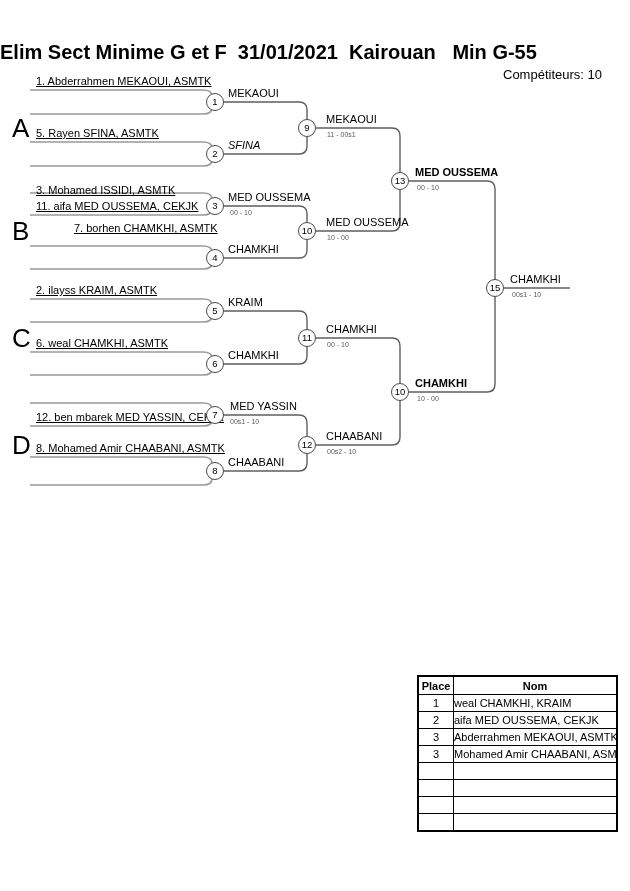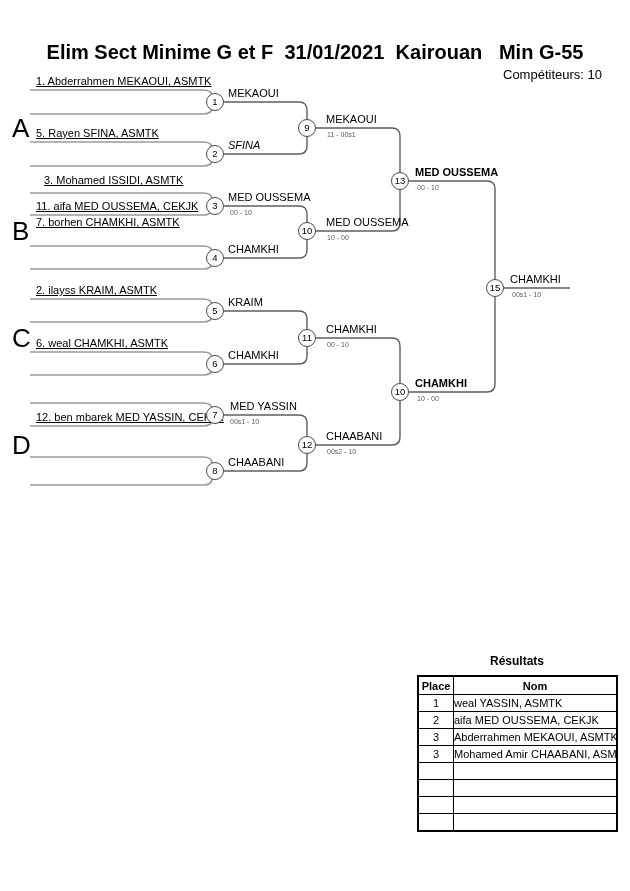--- a/index.html
+++ b/index.html
@@ -3,21 +3,21 @@
 <meta charset="utf-8">
 <style>
   html,body { margin:0; padding:0; background:#ffffff; }
   .page {
     position:relative; width:630px; height:891px; background:#fff;
     font-family:"Liberation Sans","DejaVu Sans",sans-serif; color:#000;
     overflow:hidden;
   }
   .abs { position:absolute; }
   .title {
-    top:41px; left:0; width:630px; text-align:center;
+    top:41px; left:0; width:630px; text-align:left;
     font-size:20px; font-weight:bold; white-space:pre; letter-spacing:0;
   }
   .competitors { top:67px; right:28px; font-size:13px; }
   .glabel { left:12px; font-size:26px; line-height:26px; color:#000; }
   .pname  { left:36px; font-size:11px; line-height:13px; white-space:nowrap;text-decoration:underline; }
   .wlabel { font-size:11px; line-height:13px; white-space:nowrap; }
   .wlabel.bold { font-weight:bold; }
   .score  { font-size:7px; line-height:8px; color:#5a5a5a; white-space:nowrap; }
   .node {
     width:18px; height:18px; box-sizing:border-box;
@@ -87,26 +87,27 @@
     </g>
   </svg>
 
   <div class="abs glabel" style="top:115px;">A</div>
   <div class="abs glabel" style="top:218px;">B</div>
   <div class="abs glabel" style="top:325px;">C</div>
   <div class="abs glabel" style="top:432px;">D</div>
 
   <div class="abs pname" style="top:75px;">1. Abderrahmen MEKAOUI, ASMTK</div>
   <div class="abs pname" style="top:127px;">5. Rayen SFINA, ASMTK</div>
-  <div class="abs pname" style="top:174px;margin-left:8px;">3. Mohamed ISSIDI, ASMTK</div>
+  <div class="abs pname" style="top:184px;">3. Mohamed ISSIDI, ASMTK</div>
   <div class="abs pname" style="top:200px;">11. aifa MED OUSSEMA, CEKJK</div>
-  <div class="abs pname" style="top:216px;">7. borhen CHAMKHI, ASMTK</div>
+  <div class="abs pname" style="top:222px;margin-left:38px;">7. borhen CHAMKHI, ASMTK</div>
   <div class="abs pname" style="top:284px;">2. ilayss KRAIM, ASMTK</div>
   <div class="abs pname" style="top:337px;">6. weal CHAMKHI, ASMTK</div>
   <div class="abs pname" style="top:411px;">12. ben mbarek MED YASSIN, CEKJK</div>
+  <div class="abs pname" style="top:442px;">8. Mohamed Amir CHAABANI, ASMTK</div>
 
   <div class="abs wlabel" style="left:228px; top:87px;">MEKAOUI</div>
   <div class="abs wlabel" style="left:228px; top:139px;font-style:italic;">SFINA</div>
   <div class="abs wlabel" style="left:228px; top:191px;">MED OUSSEMA</div>
   <div class="abs score" style="left:230px; top:209px;">00 - 10</div>
   <div class="abs wlabel" style="left:228px; top:243px;">CHAMKHI</div>
   <div class="abs wlabel" style="left:228px; top:296px;">KRAIM</div>
   <div class="abs wlabel" style="left:228px; top:349px;">CHAMKHI</div>
   <div class="abs wlabel" style="left:230px; top:400px;">MED YASSIN</div>
   <div class="abs score" style="left:230px; top:418px;">00s1 - 10</div>
@@ -138,30 +139,29 @@
   <div class="abs node" style="left:206px; top:406px;">7</div>
   <div class="abs node" style="left:206px; top:462px;">8</div>
   <div class="abs node" style="left:298px; top:119px;">9</div>
   <div class="abs node" style="left:298px; top:222px;">10</div>
   <div class="abs node" style="left:298px; top:329px;">11</div>
   <div class="abs node" style="left:298px; top:436px;">12</div>
   <div class="abs node" style="left:391px; top:172px;">13</div>
   <div class="abs node" style="left:391px; top:383px;">10</div>
   <div class="abs node" style="left:486px; top:279px;">15</div>
 
-  <div class="abs results-title">Résultats</div>
   <table class="results">
     <tbody>
       <tr class="hdr">
         <td class="place">Place</td>
         <td class="name" style="text-align:center; padding-left:0;">Nom</td>
       </tr>
       <tr>
         <td class="place">1</td>
-        <td class="name">weal YASSIN, ASMTK</td>
+        <td class="name">weal CHAMKHI, KRAIM</td>
       </tr>
       <tr>
         <td class="place">2</td>
         <td class="name">aifa MED OUSSEMA, CEKJK</td>
       </tr>
       <tr>
         <td class="place">3</td>
         <td class="name">Abderrahmen MEKAOUI, ASMTK</td>
       </tr>
       <tr>

